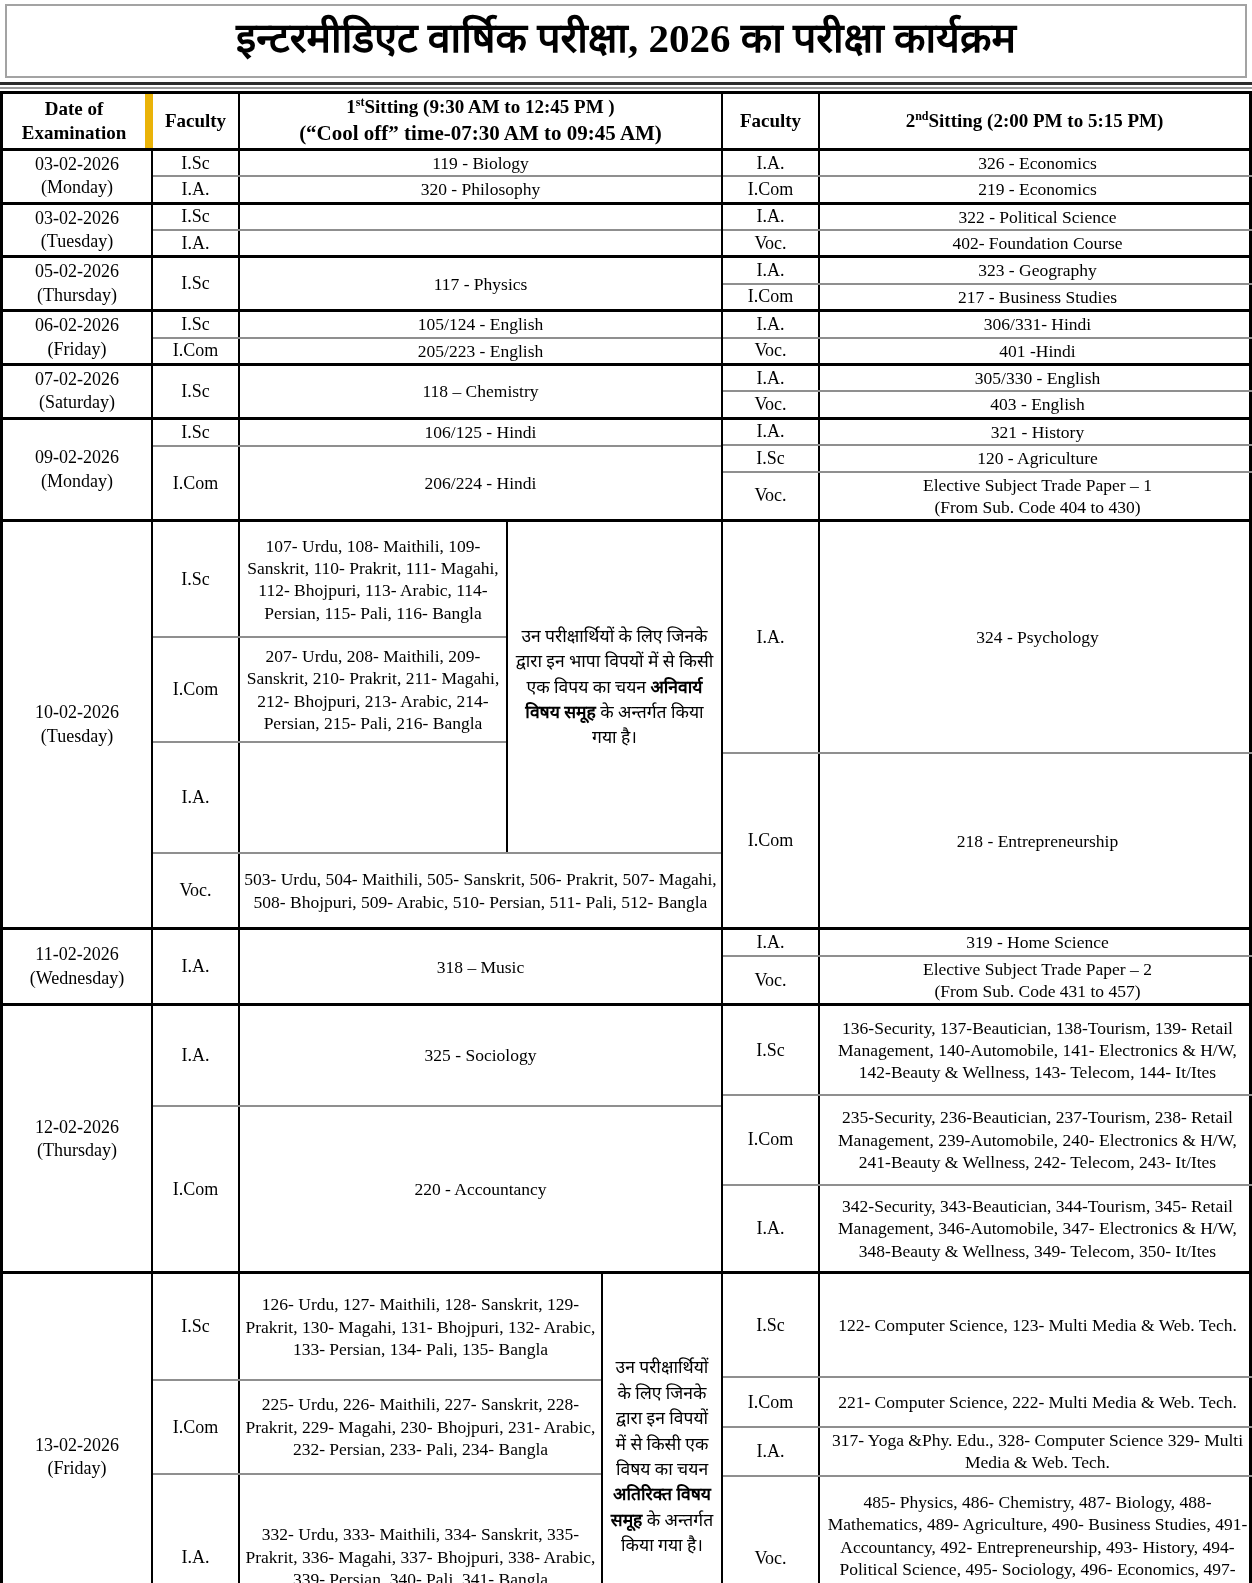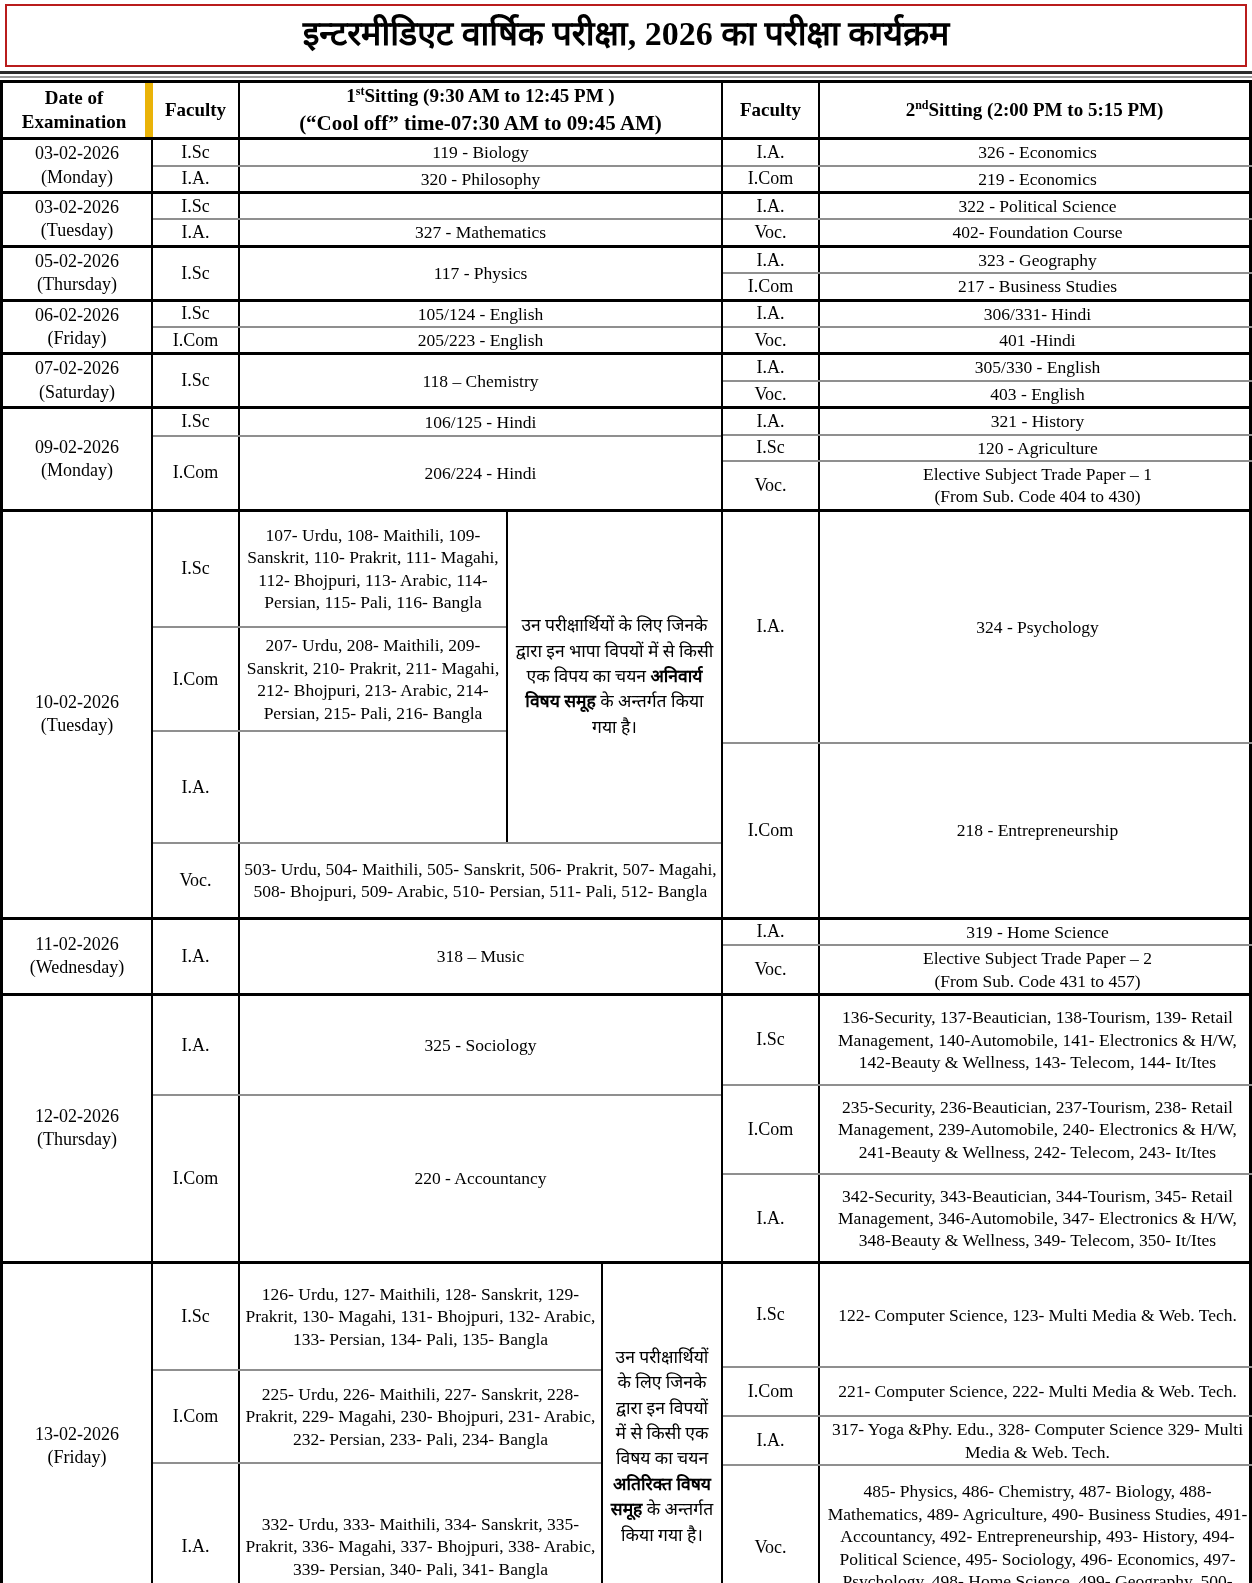--- a/index.html
+++ b/index.html
@@ -1,19 +1,19 @@
 <!DOCTYPE html>
 <html><head>
 <meta charset="utf-8">
 <style>
   *{box-sizing:border-box;margin:0;padding:0}
   body{width:1252px;background:#fff;color:#000;font-family:"Liberation Serif","DejaVu Serif",serif;}
   .page{width:1252px}
-  .title-box{border:2px solid #b91c1c;margin:4px 5px 0 5px;text-align:center;
-    font-weight:bold;font-size:34px;line-height:1.5;padding:2px 0 6px 0}
+  .title-box{border:2px solid #a3a3a3;margin:4px 5px 0 5px;text-align:center;
+    font-weight:bold;font-size:41px;line-height:1.5;padding:2px 0 6px 0}
   .dblline{height:7px;border-top:3px solid #2c2c2c;border-bottom:2px solid #9a9a9a;margin-top:4px}
   .grid{border:3px solid #000;border-top:3px solid #000;margin-top:2px}
   .trow{display:flex;align-items:stretch}
   .trow + .trow{border-top:3px solid #000}
   .c{display:flex;align-items:center;justify-content:center;text-align:center}
   .date{width:150px;flex:0 0 150px;border-right:2px solid #000;flex-direction:column;
     font-size:18px;line-height:1.3;padding:2px}
   .lblock{width:570px;flex:0 0 570px;border-right:2px solid #000;display:flex;flex-direction:column}
   .rblock{width:532px;flex:0 0 532px;display:flex;flex-direction:column}
   .srow{display:flex;align-items:stretch}
@@ -95,21 +95,20 @@
       <div class="c date">
         <span>03-02-2026</span>
         <span>(Tuesday)</span>
       </div>
       <div class="lblock">
         <div class="srow" style="flex:1 0 0">
             <div class="c fac">I.Sc</div>
           </div>
         <div class="srow" style="flex:1 0 0">
             <div class="c fac">I.A.</div>
-            <div class="c subj">327 - Mathematics</div>
           </div>
       </div>
       <div class="rblock">
         <div class="srow" style="flex:1 0 0">
             <div class="c fac">I.A.</div>
             <div class="c subj">322 - Political Science</div>
           </div>
         <div class="srow" style="flex:1 0 0">
             <div class="c fac">Voc.</div>
             <div class="c subj">402- Foundation Course</div>

